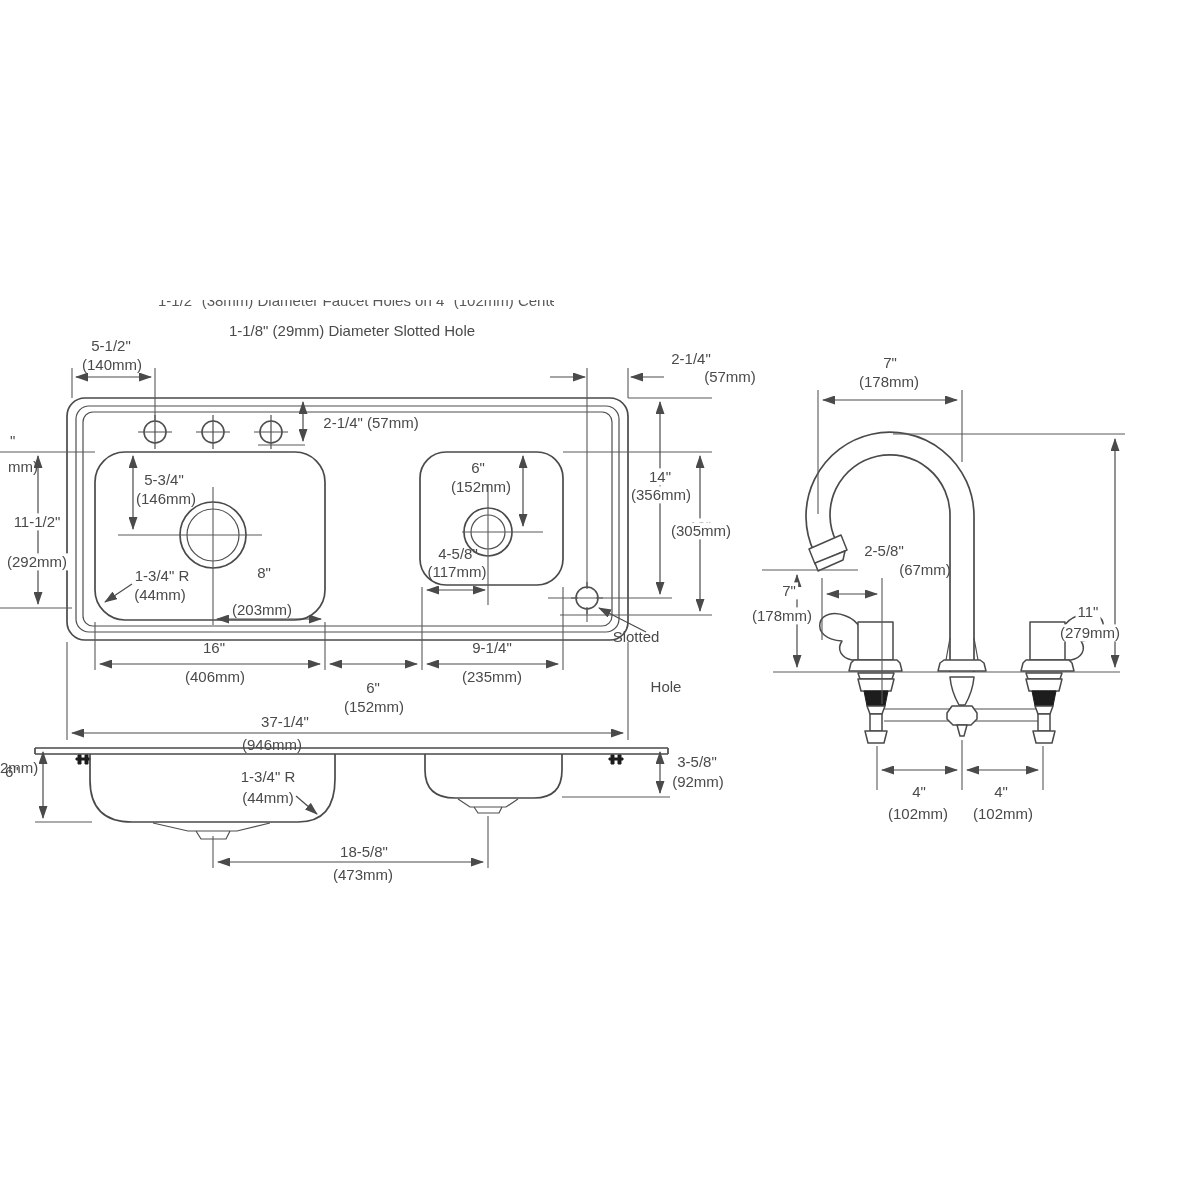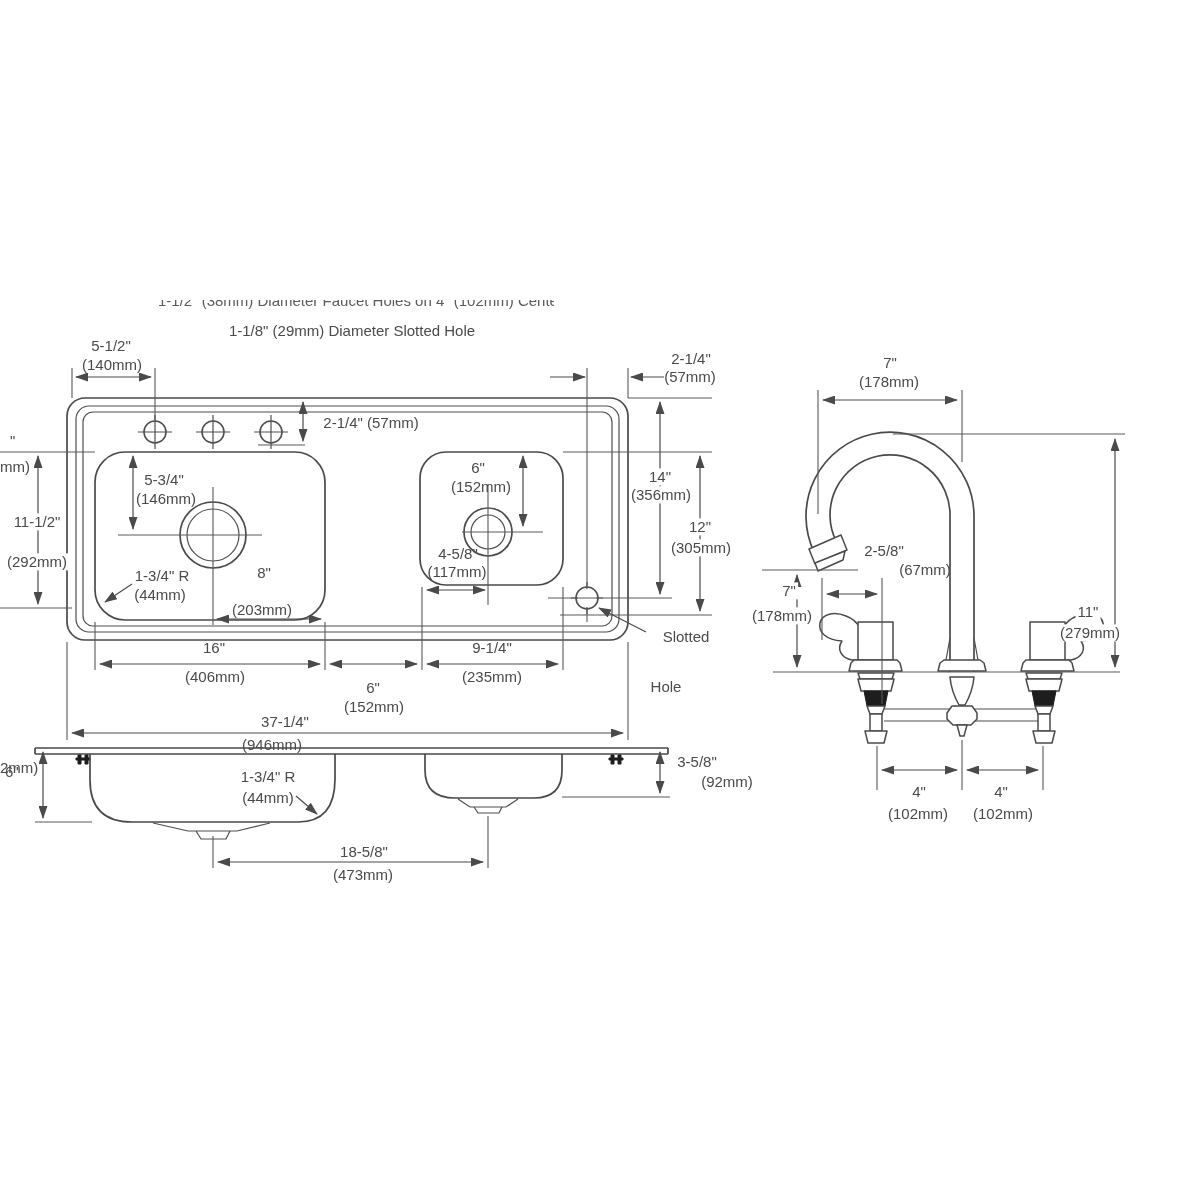--- a/index.html
+++ b/index.html
@@ -181,58 +181,58 @@
     <div class="inner">1-1/2" (38mm) Diameter Faucet Holes on 4" (102mm) Centers</div>
   </div>
   <div class="lbl" style="left:352px;top:331px">1-1/8" (29mm) Diameter Slotted Hole</div>
 </div>
 
 <div>
   <div class="lbl" style="left:111px;top:346px">5-1/2"</div>
   <div class="lbl" style="left:112px;top:365px">(140mm)</div>
   <div class="lbl" style="left:371px;top:423px">2-1/4" (57mm)</div>
   <div class="lbl" style="left:691px;top:359px">2-1/4"</div>
-  <div class="lbl" style="left:690px;top:377px">(57mm)</div>
+  <div class="lbl" style="left:730px;top:377px">(57mm)</div>
   <div class="lbl bg" style="left:660px;top:477px">14"</div>
   <div class="lbl bg" style="left:661px;top:495px">(356mm)</div>
   <div class="lbl bg" style="left:700px;top:527px">12"</div>
-  <div class="lbl bg" style="left:701px;top:548px">(305mm)</div>
+  <div class="lbl bg" style="left:701px;top:531px">(305mm)</div>
   <div class="lbl bg" style="left:37px;top:522px">11-1/2"</div>
   <div class="lbl bg" style="left:37px;top:562px">(292mm)</div>
   <div class="lbl la" style="left:10px;top:441px">"</div>
-  <div class="lbl la" style="left:0px;top:467px">mm)</div>
+  <div class="lbl la" style="left:8px;top:467px">mm)</div>
   <div class="lbl" style="left:164px;top:480px">5-3/4"</div>
   <div class="lbl" style="left:166px;top:499px">(146mm)</div>
   <div class="lbl" style="left:264px;top:573px">8"</div>
   <div class="lbl" style="left:262px;top:610px">(203mm)</div>
   <div class="lbl" style="left:162px;top:576px">1-3/4" R</div>
   <div class="lbl" style="left:160px;top:595px">(44mm)</div>
   <div class="lbl" style="left:478px;top:468px">6"</div>
   <div class="lbl" style="left:481px;top:487px">(152mm)</div>
   <div class="lbl" style="left:458px;top:554px">4-5/8"</div>
   <div class="lbl" style="left:457px;top:572px">(117mm)</div>
   <div class="lbl" style="left:214px;top:648px">16"</div>
   <div class="lbl" style="left:215px;top:677px">(406mm)</div>
   <div class="lbl" style="left:373px;top:688px">6"</div>
   <div class="lbl" style="left:374px;top:707px">(152mm)</div>
   <div class="lbl" style="left:492px;top:648px">9-1/4"</div>
   <div class="lbl" style="left:492px;top:677px">(235mm)</div>
   <div class="lbl bg" style="left:285px;top:722px">37-1/4"</div>
   <div class="lbl" style="left:272px;top:745px">(946mm)</div>
-  <div class="lbl" style="left:686px;top:637px">Slotted</div>
+  <div class="lbl" style="left:636px;top:637px">Slotted</div>
   <div class="lbl" style="left:666px;top:687px">Hole</div>
 </div>
 
 <div>
   <div class="lbl" style="left:268px;top:777px">1-3/4" R</div>
   <div class="lbl" style="left:268px;top:798px">(44mm)</div>
   <div class="lbl" style="left:364px;top:852px">18-5/8"</div>
   <div class="lbl" style="left:363px;top:875px">(473mm)</div>
   <div class="lbl" style="left:697px;top:762px">3-5/8"</div>
-  <div class="lbl" style="left:727px;top:782px">(92mm)</div>
+  <div class="lbl" style="left:698px;top:782px">(92mm)</div>
   <div class="lbl la" style="left:5px;top:772px">6"</div>
   <div class="lbl la" style="left:0px;top:768px">2mm)</div>
 </div>
 
 <div>
   <div class="lbl" style="left:890px;top:363px">7"</div>
   <div class="lbl" style="left:889px;top:382px">(178mm)</div>
   <div class="lbl bg" style="left:1088px;top:612px">11"</div>
   <div class="lbl bg" style="left:1090px;top:633px">(279mm)</div>
   <div class="lbl bg" style="left:789px;top:591px">7"</div>

